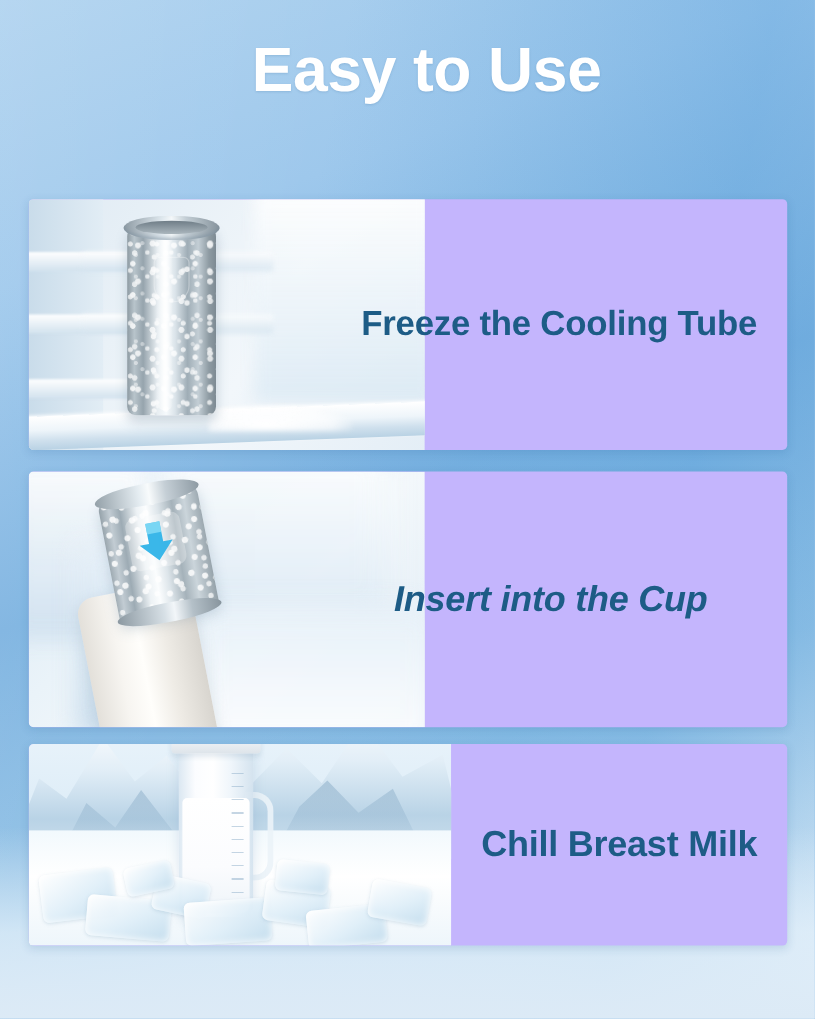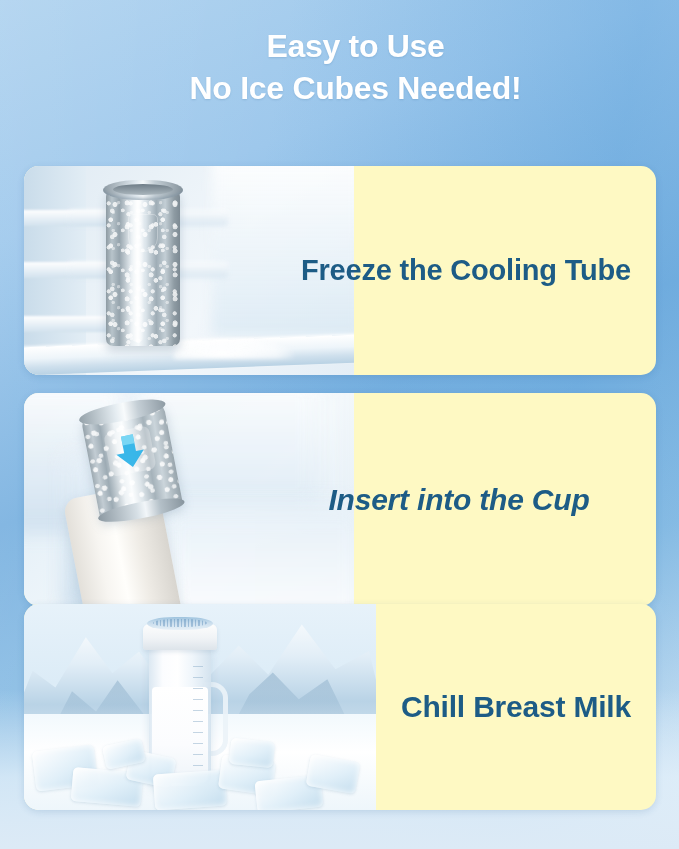--- a/index.html
+++ b/index.html
@@ -27,41 +27,41 @@
   }
 
   
   .header {
     position:absolute; top:26px; left:0; right:0;
     text-align:center;
     color:#ffffff;
     z-index:5;
   }
   .header .line {
-    font-size:32px;
+    font-size:52px;
     font-weight:bold;
     line-height:1.30;
     letter-spacing:-0.3px;
     text-shadow:0 1px 2px rgba(40,90,140,0.18);
     white-space:nowrap;
     margin-left:32px;
   }
 
   
   .card {
     position:absolute;
     left:24px; width:632px;
-    background:#fef9c3;
-    border-radius:15px;
+    background:#c4b5fd;
+    border-radius:4px;
     overflow:hidden;
     box-shadow:0 2px 7px rgba(40,95,150,0.16);
   }
   #card1 { top:166px; height:209px; }
   #card2 { top:393px; height:213px; }
-  #card3 { top:604px; height:206px; }
+  #card3 { top:620px; height:168px; }
 
   .card-photo {
     position:absolute; top:0; left:0; bottom:0;
     overflow:hidden;
   }
   #card1 .card-photo { width:330px; }
   #card2 .card-photo { width:330px; }
   #card3 .card-photo { width:352px; }
 
   .card-text {
@@ -356,21 +356,20 @@
 </style>
 </head>
 <body>
 
 <div class="bg"></div>
 <div class="bg-right"></div>
 <div class="bg-bottom"></div>
 
 <div class="header">
   <div class="line">Easy to Use</div>
-  <div class="line">No Ice Cubes Needed!</div>
 </div>
 
 <div class="card" id="card1">
   <div class="card-photo">
     <div class="fridge"></div>
     <div class="fridge-wall"></div>
     <div class="blur-panel"></div>
     <div class="shelf-bar sb1"></div>
     <div class="shelf-bar sb2"></div>
     <div class="shelf-bar sb3"></div>

